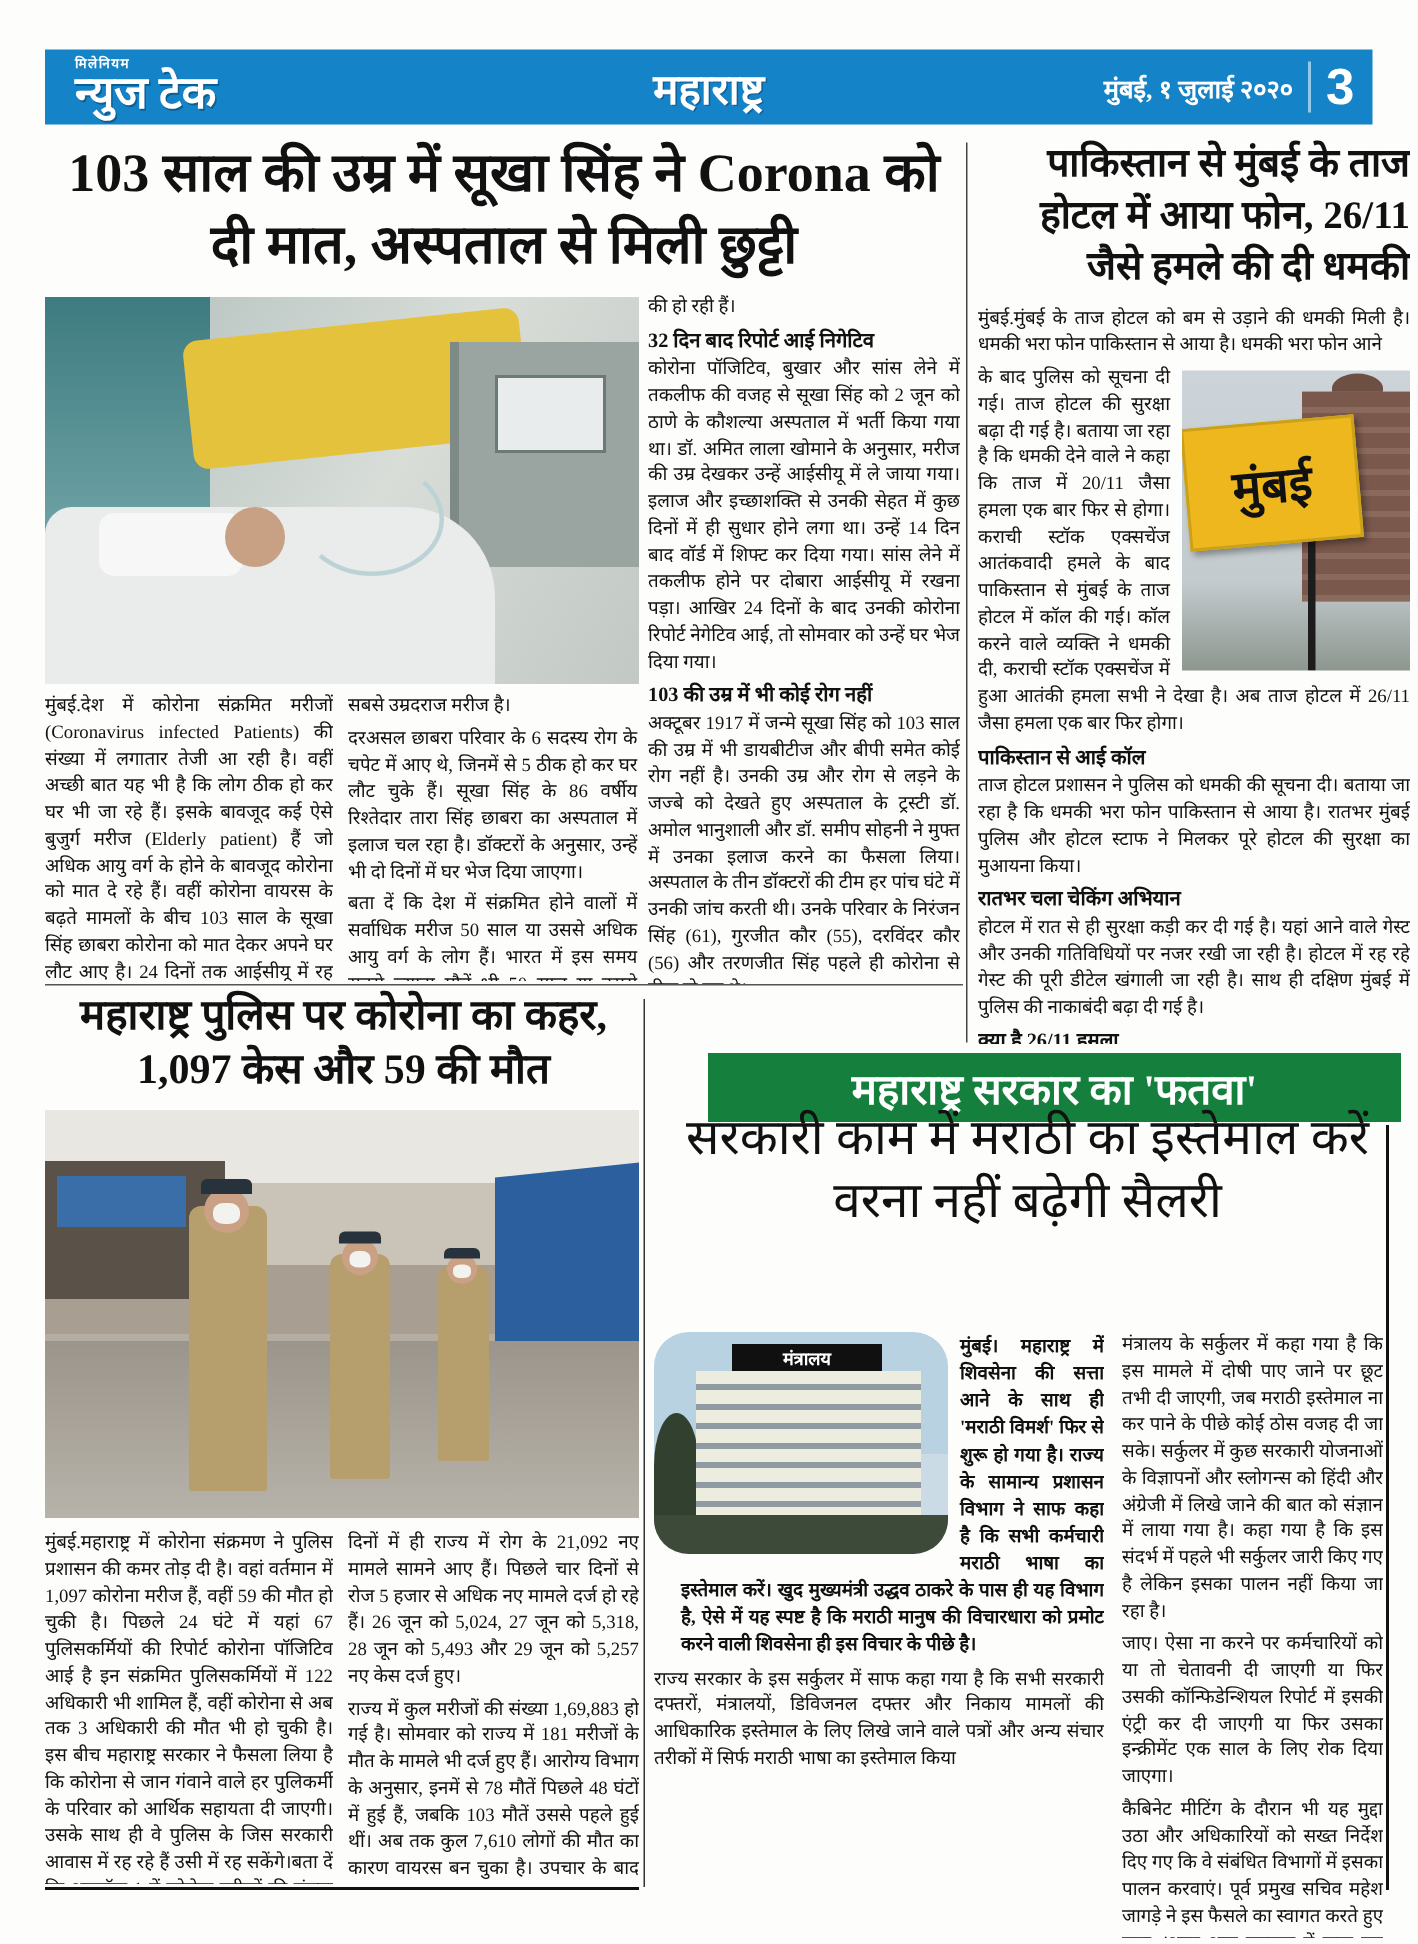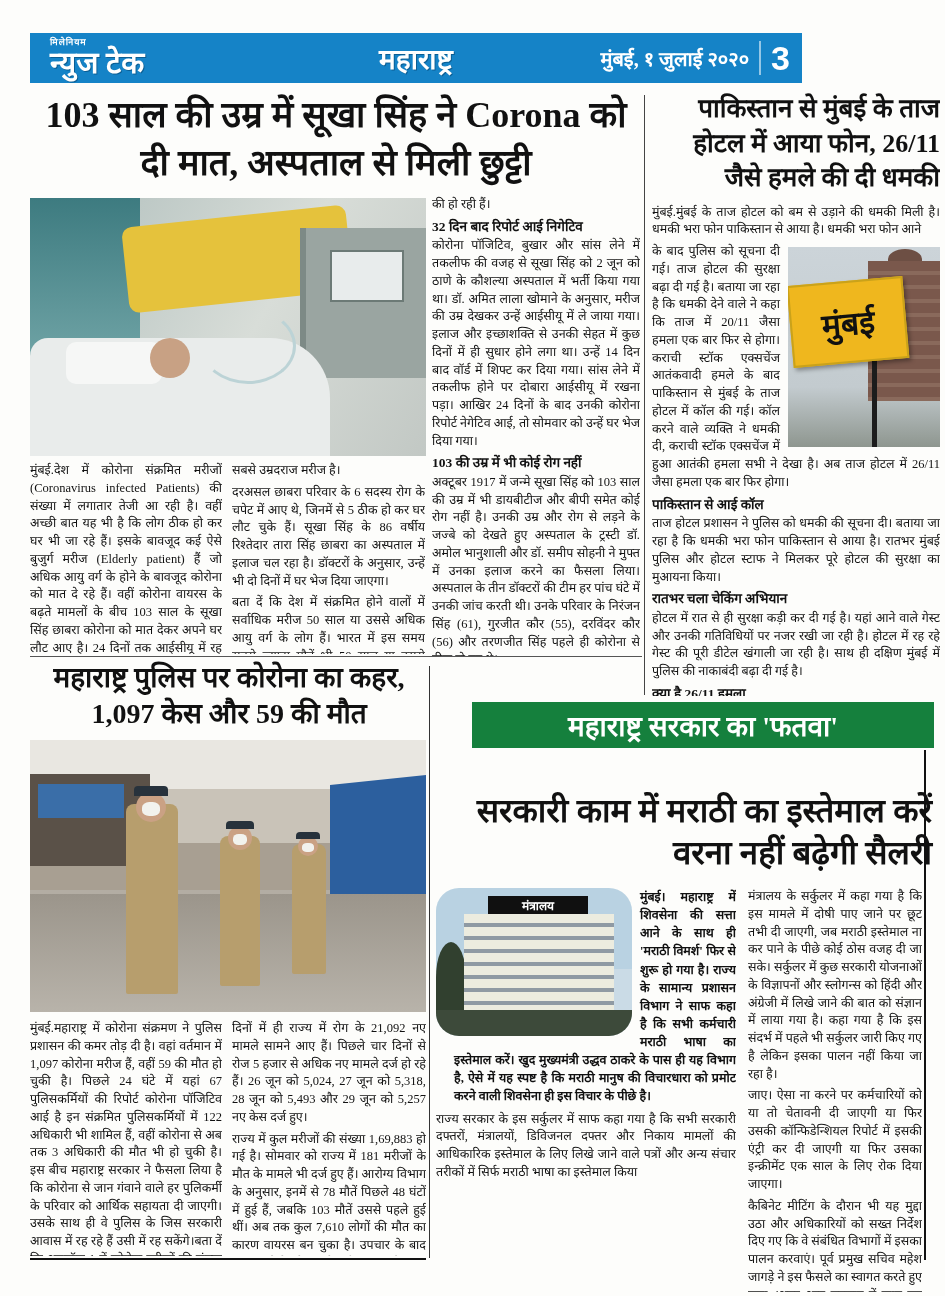--- a/index.html
+++ b/index.html
@@ -1,26 +1,26 @@
 <!DOCTYPE html>
 <html><head>
 <meta charset="utf-8">
 <style>
   html,body{margin:0;padding:0;}
   body{width:945px;height:1296px;background:#f6f5f1;font-family:"Liberation Serif",serif;color:#111;}
   .page{position:relative;width:945px;height:1296px;background:#fdfdfb;overflow:hidden;}
 
   
-  .masthead{position:absolute;left:30px;top:33px;width:772px;height:50px;background:#1583c7;color:#fff;display:flex;align-items:center;}
+  .masthead{position:absolute;left:30px;top:33px;width:885px;height:50px;background:#1583c7;color:#fff;display:flex;align-items:center;}
   .logo-block{padding-left:20px;line-height:1;}
   .logo-tagline{font-size:9px;font-weight:bold;letter-spacing:1px;display:block;margin-bottom:1px;}
   .logo-text{font-size:30px;font-weight:bold;text-shadow:1px 1px 0 #0c5e93;}
   .section-title{position:absolute;left:50%;transform:translateX(-50%);font-size:28px;font-weight:bold;text-shadow:1px 1px 0 #0c5e93;}
   .masthead-right{margin-left:auto;display:flex;align-items:center;gap:10px;padding-right:12px;}
-  .date-text{font-size:20px;font-weight:bold;}
+  .date-text{font-size:17px;font-weight:bold;}
   .pagenum-divider{width:2px;height:34px;background:rgba(255,255,255,.55);}
   .page-number{font-size:34px;font-weight:bold;font-family:"Liberation Sans",sans-serif;line-height:1;}
 
   
   .vrule-top{position:absolute;left:644px;top:95px;width:1px;height:600px;background:#444;}
   .hrule-lead{position:absolute;left:30px;top:656px;width:612px;height:1px;background:#555;}
   .vrule-bottom{position:absolute;left:429px;top:666px;width:1px;height:592px;background:#333;}
   .hrule-police{position:absolute;left:30px;top:1258px;width:396px;height:2px;background:#111;}
   .fatwa-right-border{position:absolute;left:924px;top:750px;width:2px;height:510px;background:#111;}
 
@@ -77,21 +77,21 @@
   .cap{background:#27323c;border-radius:4px 4px 0 0;}
   .cap-a{left:104px;top:46px;width:34px;height:10px;}
   .cap-b{left:196px;top:81px;width:28px;height:8px;}
   .cap-c{left:266px;top:92px;width:24px;height:7px;}
   .police-col{position:absolute;overflow:hidden;height:236px;}
   .police-col1{left:30px;top:1020px;width:192px;}
   .police-col2{left:232px;top:1020px;width:194px;}
 
   
   .fatwa-banner{position:absolute;left:472px;top:702px;width:462px;height:46px;background:#15803d;color:#fff;display:flex;align-items:center;justify-content:center;font-size:28px;font-weight:bold;}
-  .fatwa-headline{position:absolute;left:438px;top:790px;width:494px;text-align:right;font-size:33px;font-weight:bold;line-height:1.28;}
+  .fatwa-headline{position:absolute;left:438px;top:738px;width:494px;text-align:center;font-size:33px;font-weight:normal;line-height:1.28;}
   .fatwa-body{position:absolute;left:436px;top:888px;width:486px;height:404px;display:flex;gap:12px;overflow:hidden;}
   .fatwa-left{width:300px;overflow:hidden;}
   .fatwa-right{width:174px;overflow:hidden;}
   .mantralaya-photo{float:left;width:196px;height:148px;margin:0 8px 4px 0;background:linear-gradient(180deg,#b9d2e2 0 55%,#cadbe6 55% 100%);position:relative;overflow:hidden;border-radius:23px;}
   .mn-building{left:28px;top:26px;width:150px;height:96px;background:repeating-linear-gradient(180deg,#ececе8 0 9px,#8f9aa3 9px 13px);background:repeating-linear-gradient(180deg,#ececdf 0 9px,#8f9aa3 9px 13px);}
   .mn-sign{left:52px;top:8px;width:100px;height:18px;background:#101010;color:#fff;font-size:12px;font-weight:bold;display:flex;align-items:center;justify-content:center;}
   .mn-hedge{left:0;bottom:0;width:100%;height:26px;background:#3d4a3a;}
   .mn-tree{left:0;top:54px;width:30px;height:70px;background:#31402f;border-radius:50% 50% 0 0;}
   .intro-bold{font-size:12.5px;font-weight:bold;line-height:1.45;text-align:justify;margin:0 0 5px 0;padding-left:18px;}
 </style>

